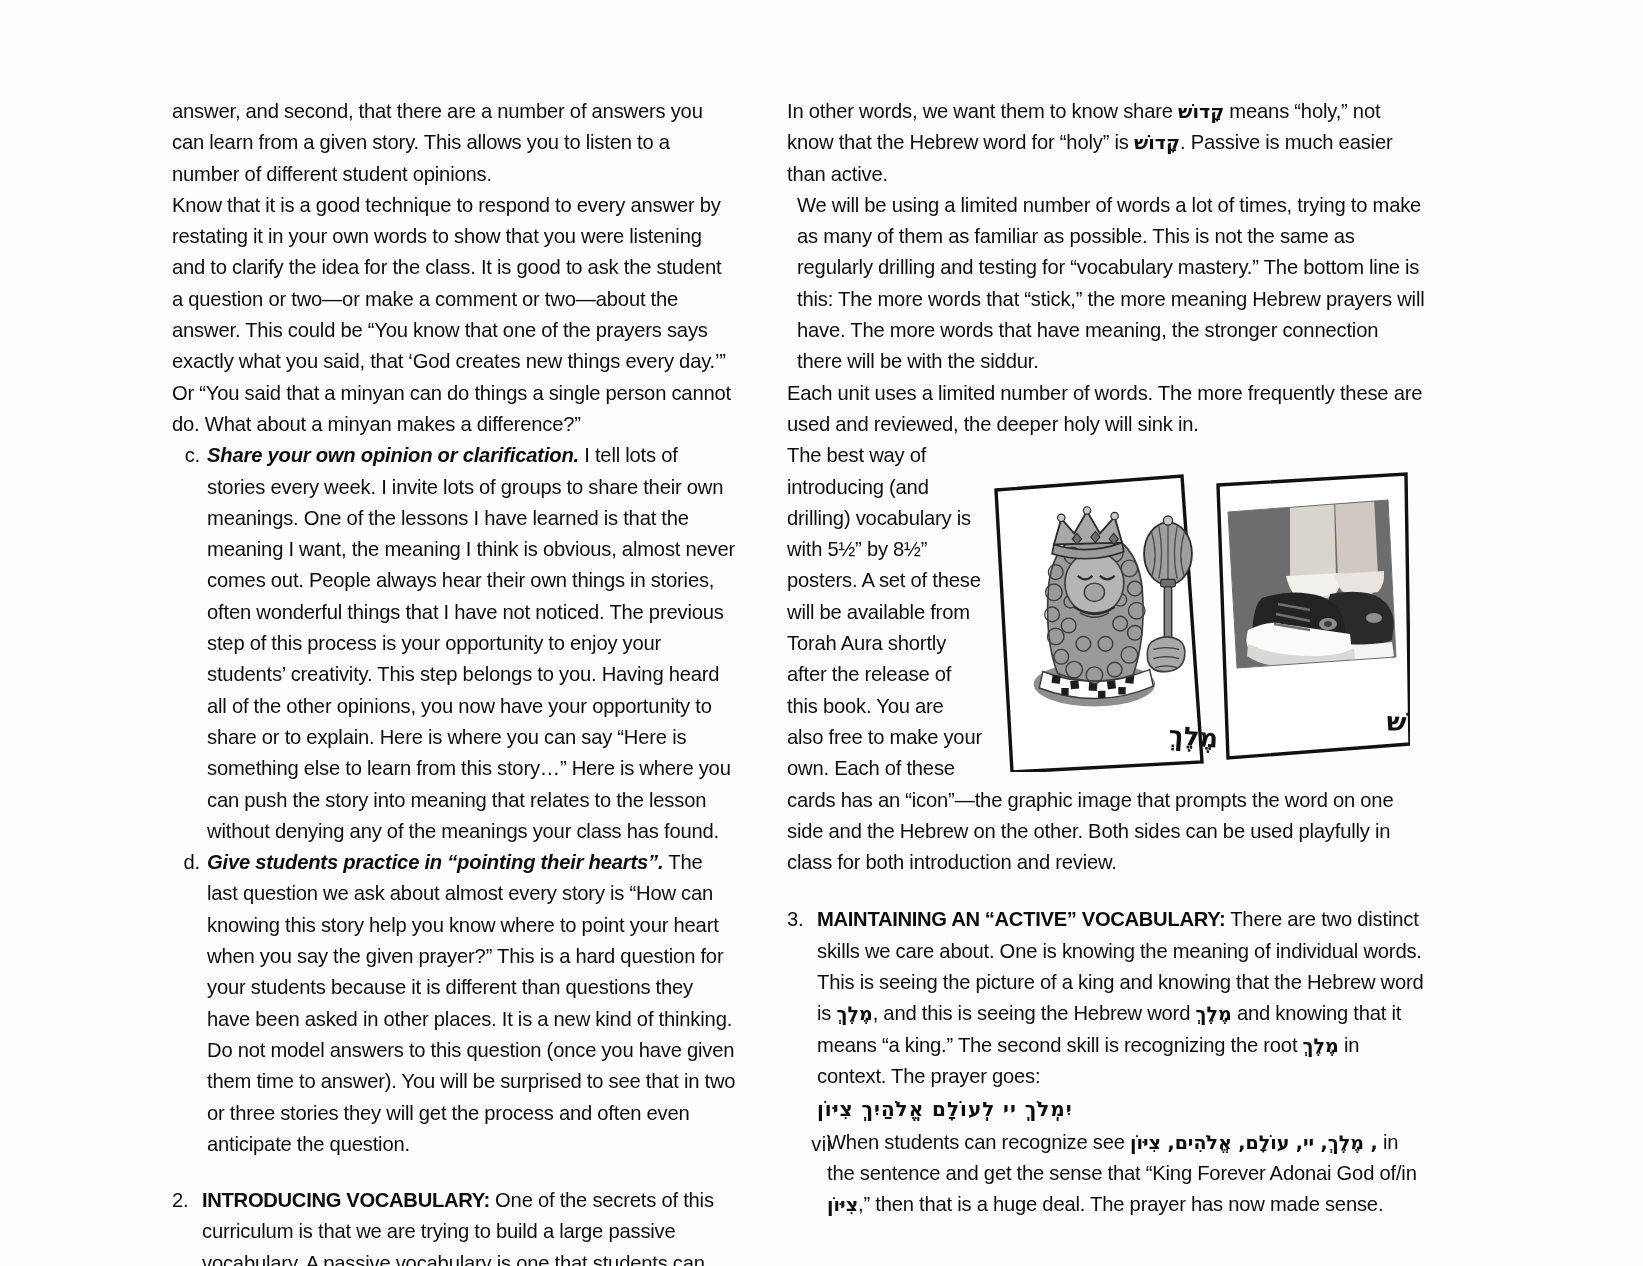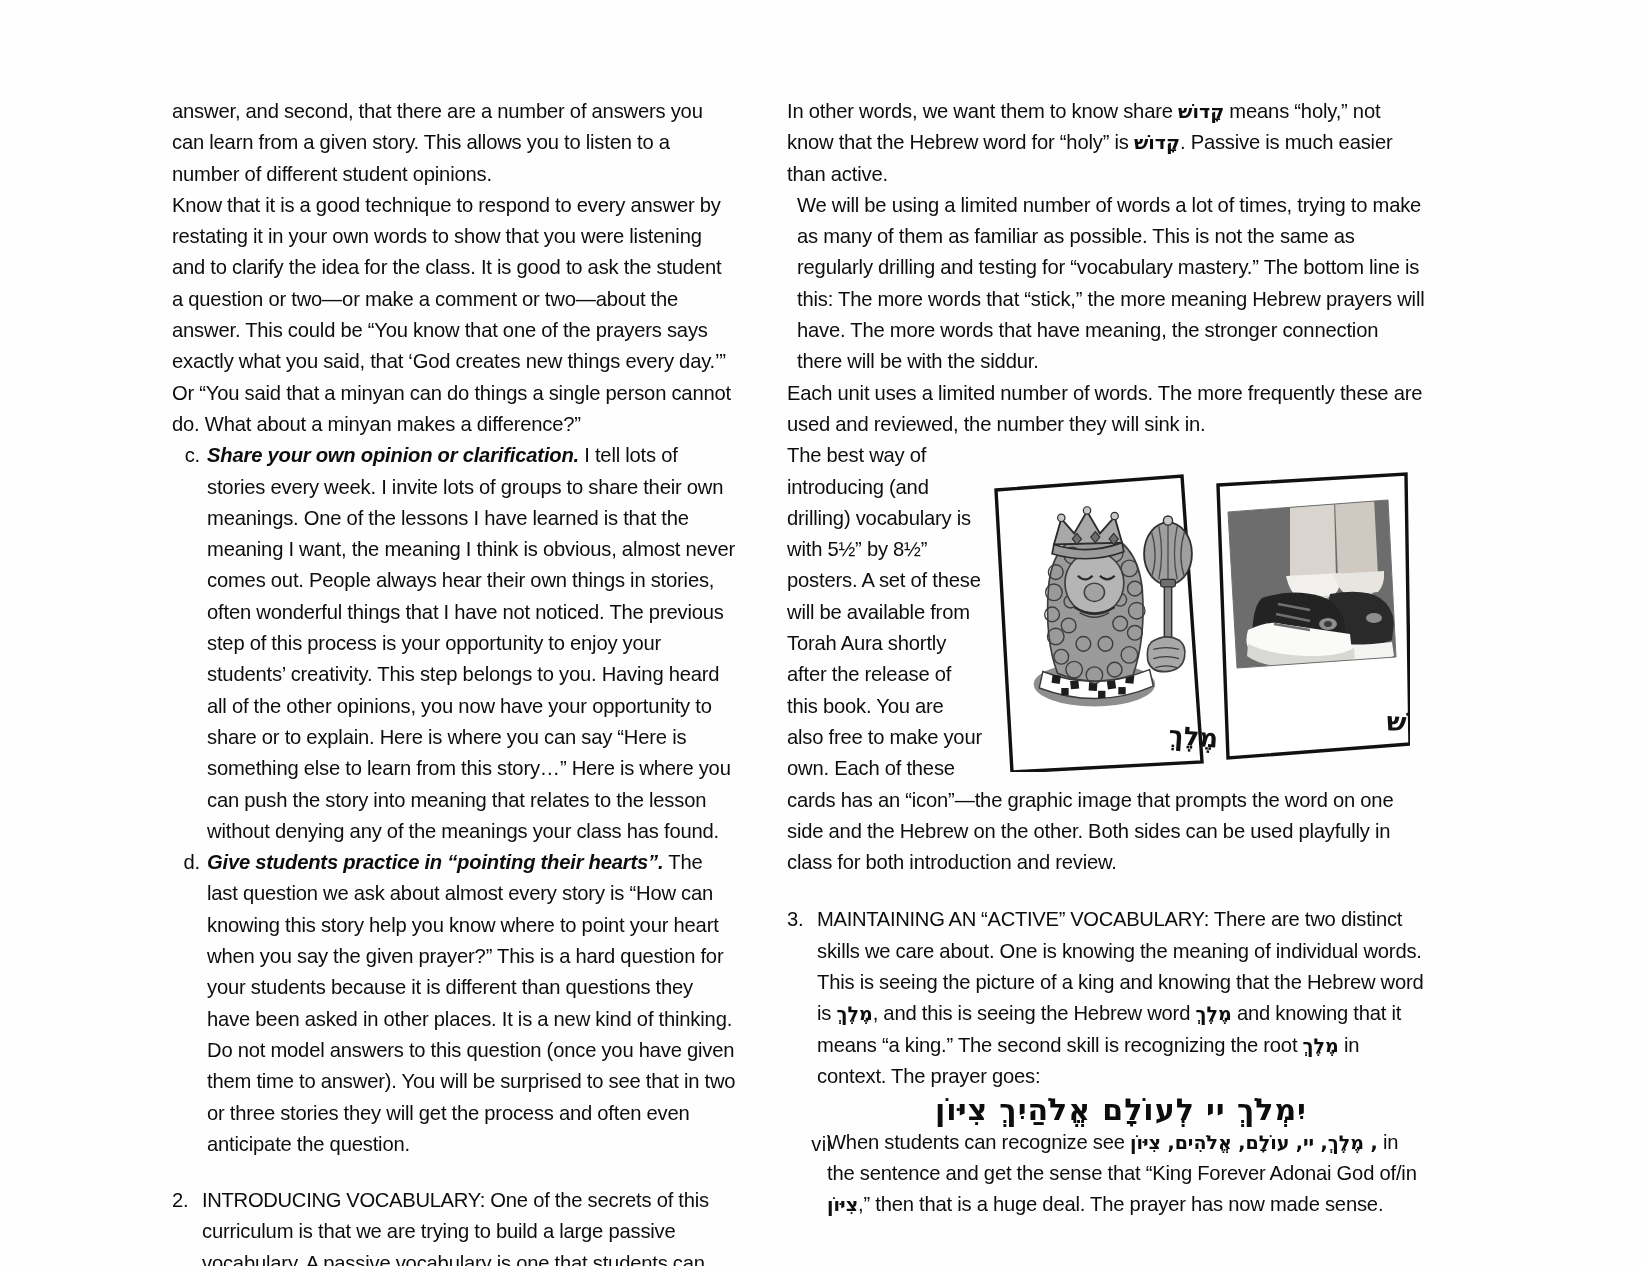--- a/index.html
+++ b/index.html
@@ -52,37 +52,37 @@
     padding-left: 28px;
   }
   .item-num > .marker {
     position: absolute;
     left: 0;
     top: 0;
     width: 20px;
     text-align: left;
   }
   em, .ital { font-style: italic; font-weight: bold; }
-  .bold { font-weight: normal; letter-spacing: -0.3px; }
+  .bold { font-weight: bold; letter-spacing: -0.3px; }
 
   .heb {
     font-family: "DejaVu Sans", sans-serif;
     direction: rtl;
     unicode-bidi: isolate;
     font-size: 19px;
     font-weight: bold;
     letter-spacing: 0;
   }
   .heb-line {
     font-family: "DejaVu Sans", sans-serif;
     direction: rtl;
     unicode-bidi: isolate;
-    font-size: 30px;
+    font-size: 20px;
     font-weight: bold;
-    text-align: center;
+    text-align: left;
     display: block;
     margin: 2px 0 1px 0;
     letter-spacing: 1px;
   }
 
   
   .cards-figure {
     position: absolute;
     left: 990px;
     top: 472px;
@@ -136,21 +136,21 @@
     </div>
 
   </div>
 
   <div class="col col-right">
 
     <p><span>In other words, we want them to know share </span><span class="heb">קָדוֹשׁ</span><span> means “holy,” not know that the Hebrew word for “holy” is </span><span class="heb">קָדוֹשׁ</span><span>. Passive is much easier than active.</span></p>
 
     <p style="padding-left:10px;">We will be using a limited number of words a lot of times, trying to make as many of them as familiar as possible. This is not the same as regularly drilling and testing for “vocabulary mastery.” The bottom line is this: The more words that “stick,” the more meaning Hebrew prayers will have. The more words that have meaning, the stronger connection there will be with the siddur.</p>
 
-    <p>Each unit uses a limited number of words. The more frequently these are used and reviewed, the number they will sink in.</p>
+    <p>Each unit uses a limited number of words. The more frequently these are used and reviewed, the deeper holy will sink in.</p>
 
     <p>
       <span class="shim" style="shape-outside: none; width: 441px; height: 304px; margin-top: 31.7344px;"></span>
       <span>The best way of introducing (and drilling) vocabulary is with 5½” by 8½” posters. A set of these will be available from Torah Aura shortly after the release of this book. You are also free to make your own. Each of these cards has an “icon”—the graphic image that prompts the word on one side and the Hebrew on the other. Both sides can be used playfully in class for both introduction and review.</span>
     </p>
 
 
     <div class="item-num" style="margin-top:26px; padding-left:30px;">
       <span class="marker">3.</span>
       <span class="bold">MAINTAINING AN “ACTIVE” VOCABULARY:</span><span> There are two distinct skills we care about. One is knowing the meaning of individual words. This is seeing the picture of a king and knowing that the Hebrew word is </span><span class="heb">מֶלֶךְ</span><span>, and this is seeing the Hebrew word </span><span class="heb">מֶלֶךְ</span><span> and knowing that it means “a king.” The second skill is recognizing the root </span><span class="heb">מֶלֶךְ</span><span> in context. The prayer goes:</span>

